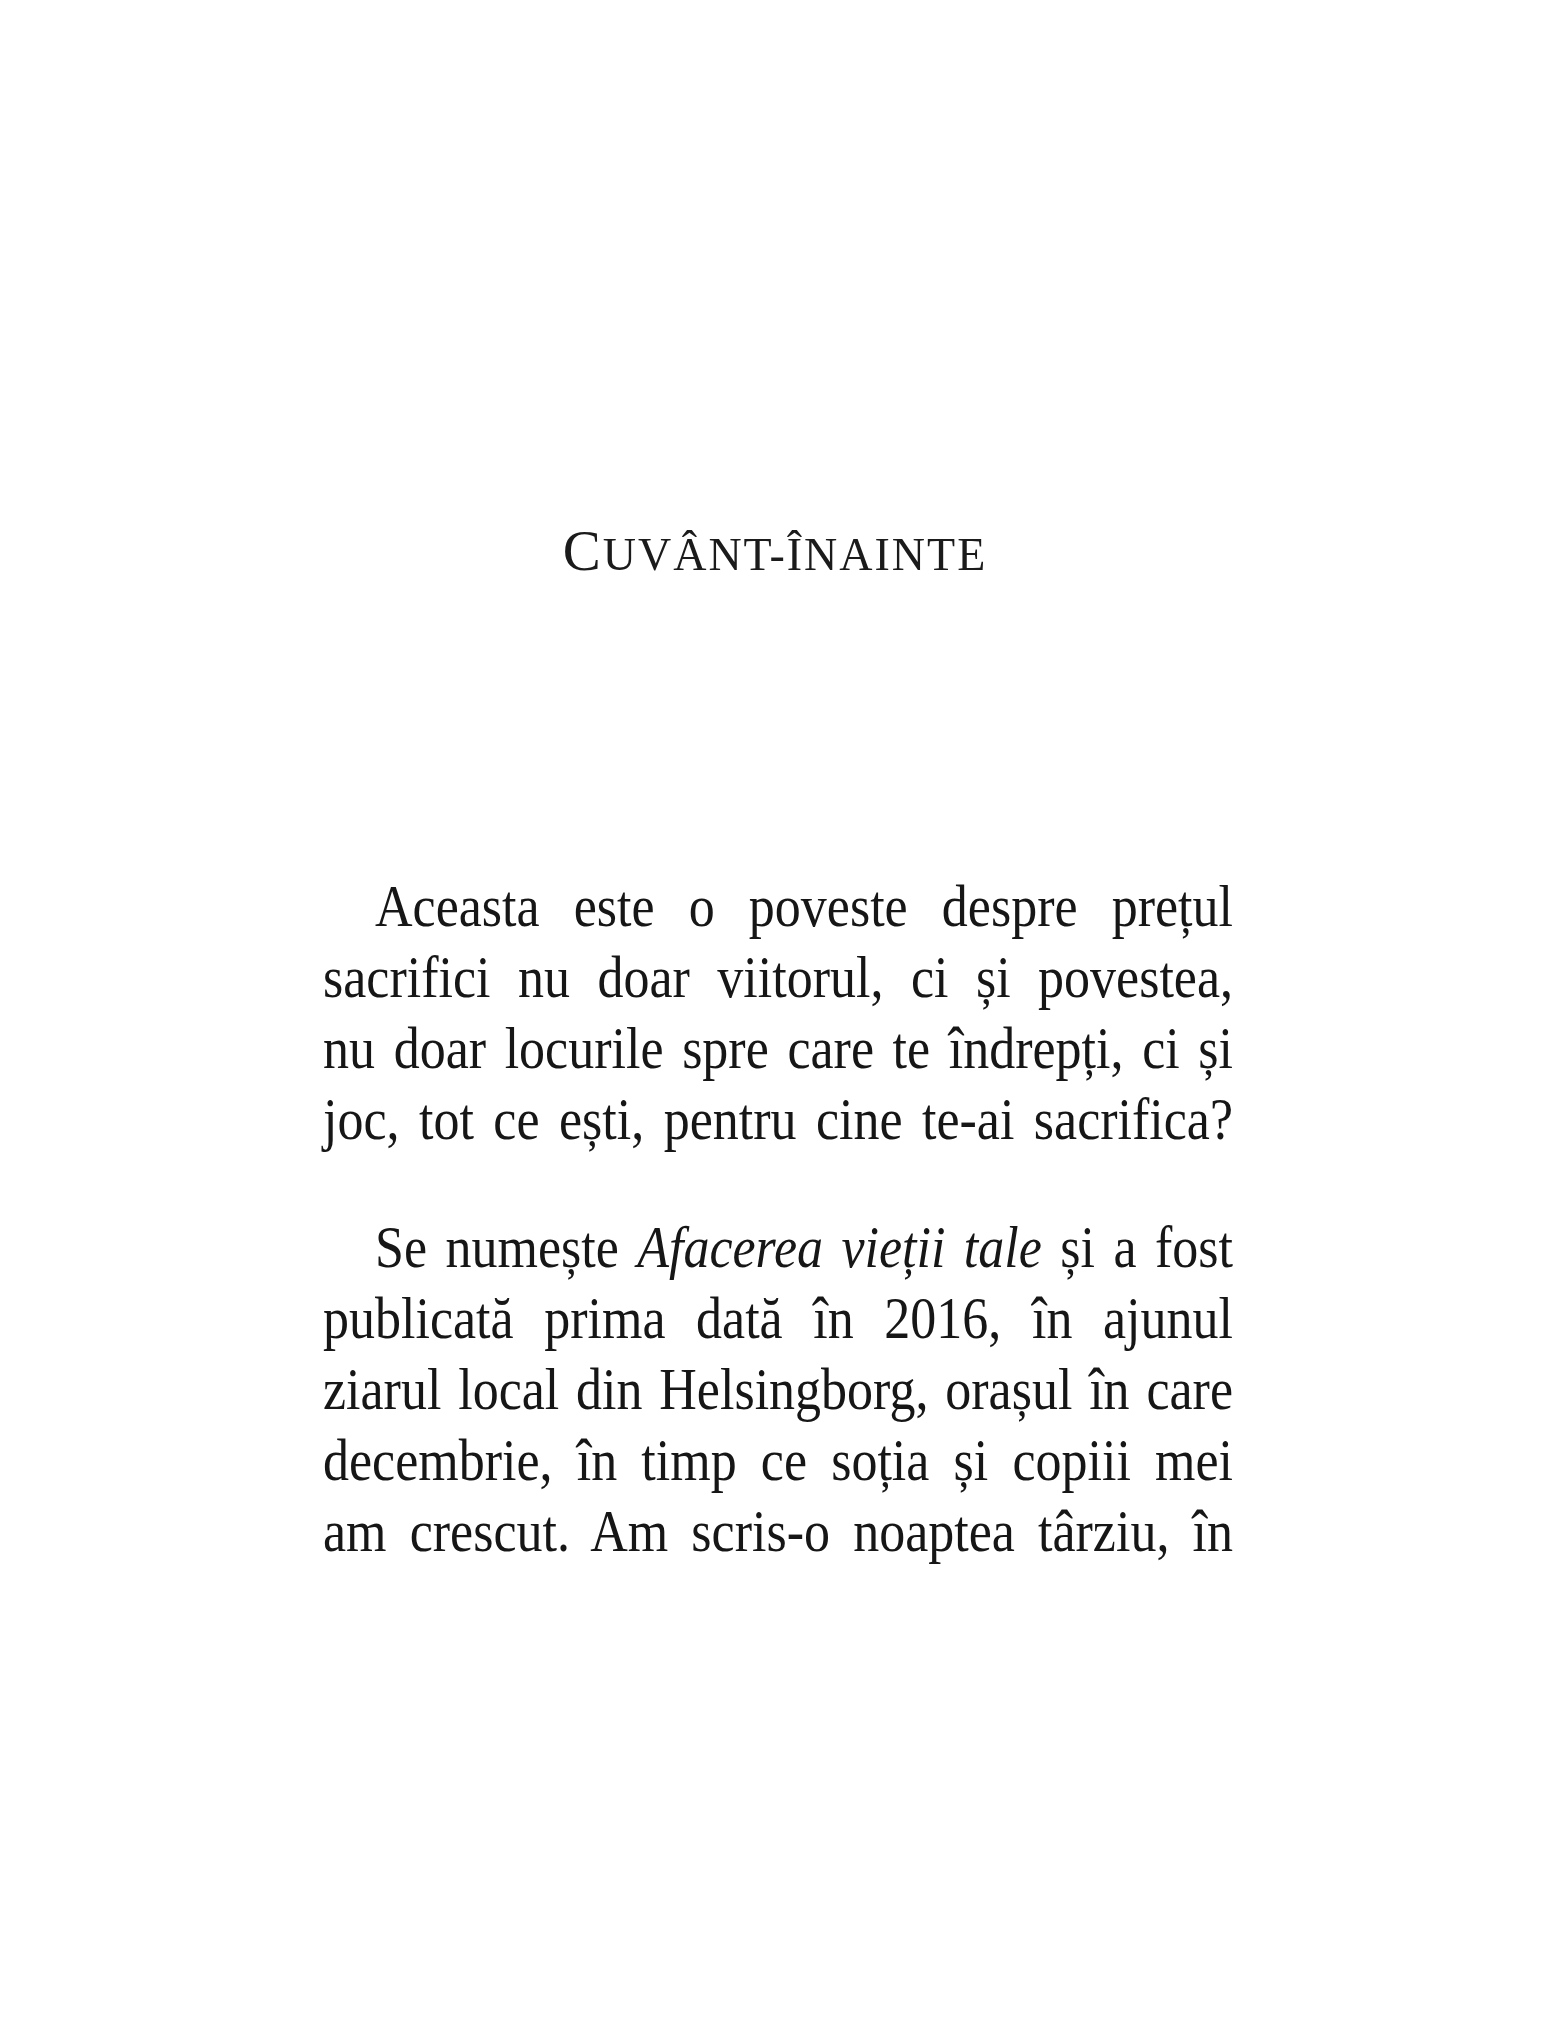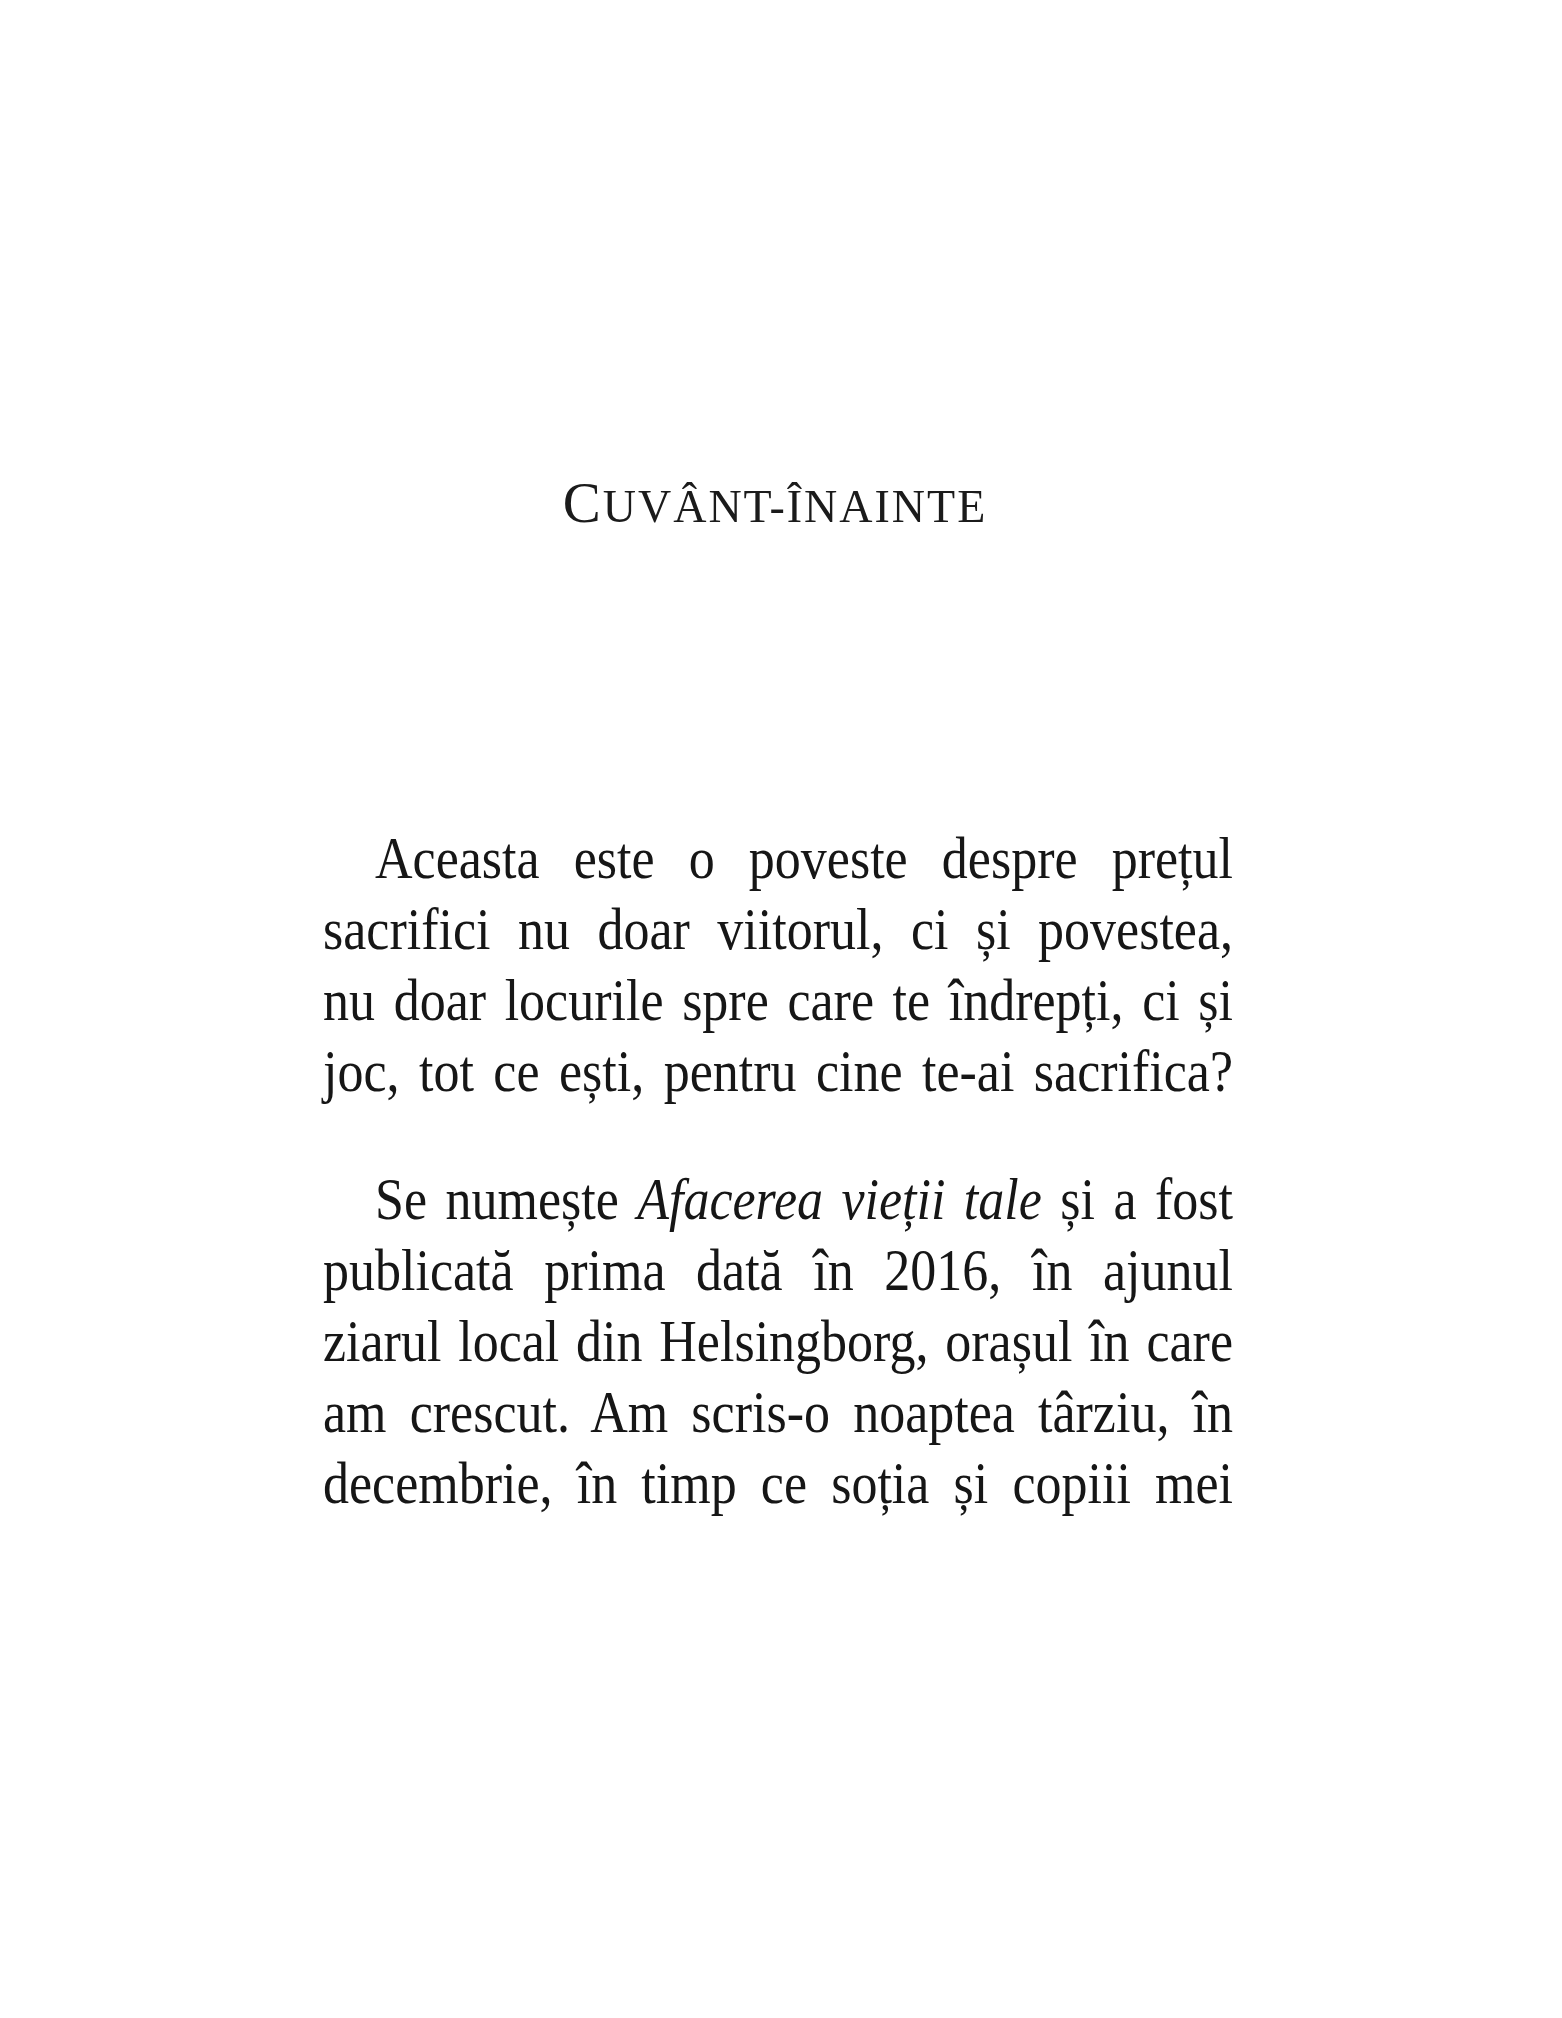--- a/index.html
+++ b/index.html
@@ -8,20 +8,21 @@
     background: #ffffff;
   }
   .page {
     position: relative;
     width: 1562px;
     height: 1578px;
     background: #ffffff;
     overflow: hidden;
     font-family: "Liberation Serif", "DejaVu Serif", serif;
     color: #161616;
+    margin-top: 48px;
   }
   .chapter-title {
     position: absolute;
     left: 320px;
     top: 454px;
     width: 910px;
     text-align: center;
     white-space: nowrap;
     letter-spacing: 2px;
     color: #1b1b1b;
@@ -97,22 +98,22 @@
         <div class="line indent">
           <span class="stretch"><span>Se numește </span><em>Afacerea vieții tale</em><span> și a fost</span></span>
         </div>
         <div class="line">
           <span class="stretch"><span>publicată prima dată în 2016, în ajunul</span></span>
         </div>
         <div class="line">
           <span class="stretch"><span>ziarul local din Helsingborg, orașul în care</span></span>
         </div>
         <div class="line">
-          <span class="stretch"><span>am crescut. Am scris-o noaptea târziu, în</span></span>
+          <span class="stretch"><span>decembrie, în timp ce soția și copiii mei</span></span>
         </div>
         <div class="line">
-          <span class="stretch"><span>decembrie, în timp ce soția și copiii mei</span></span>
+          <span class="stretch"><span>am crescut. Am scris-o noaptea târziu, în</span></span>
         </div>
       </div>
     </div>
 
   <div class="page-number">7</div>
 </div>
 
 </body></html>

